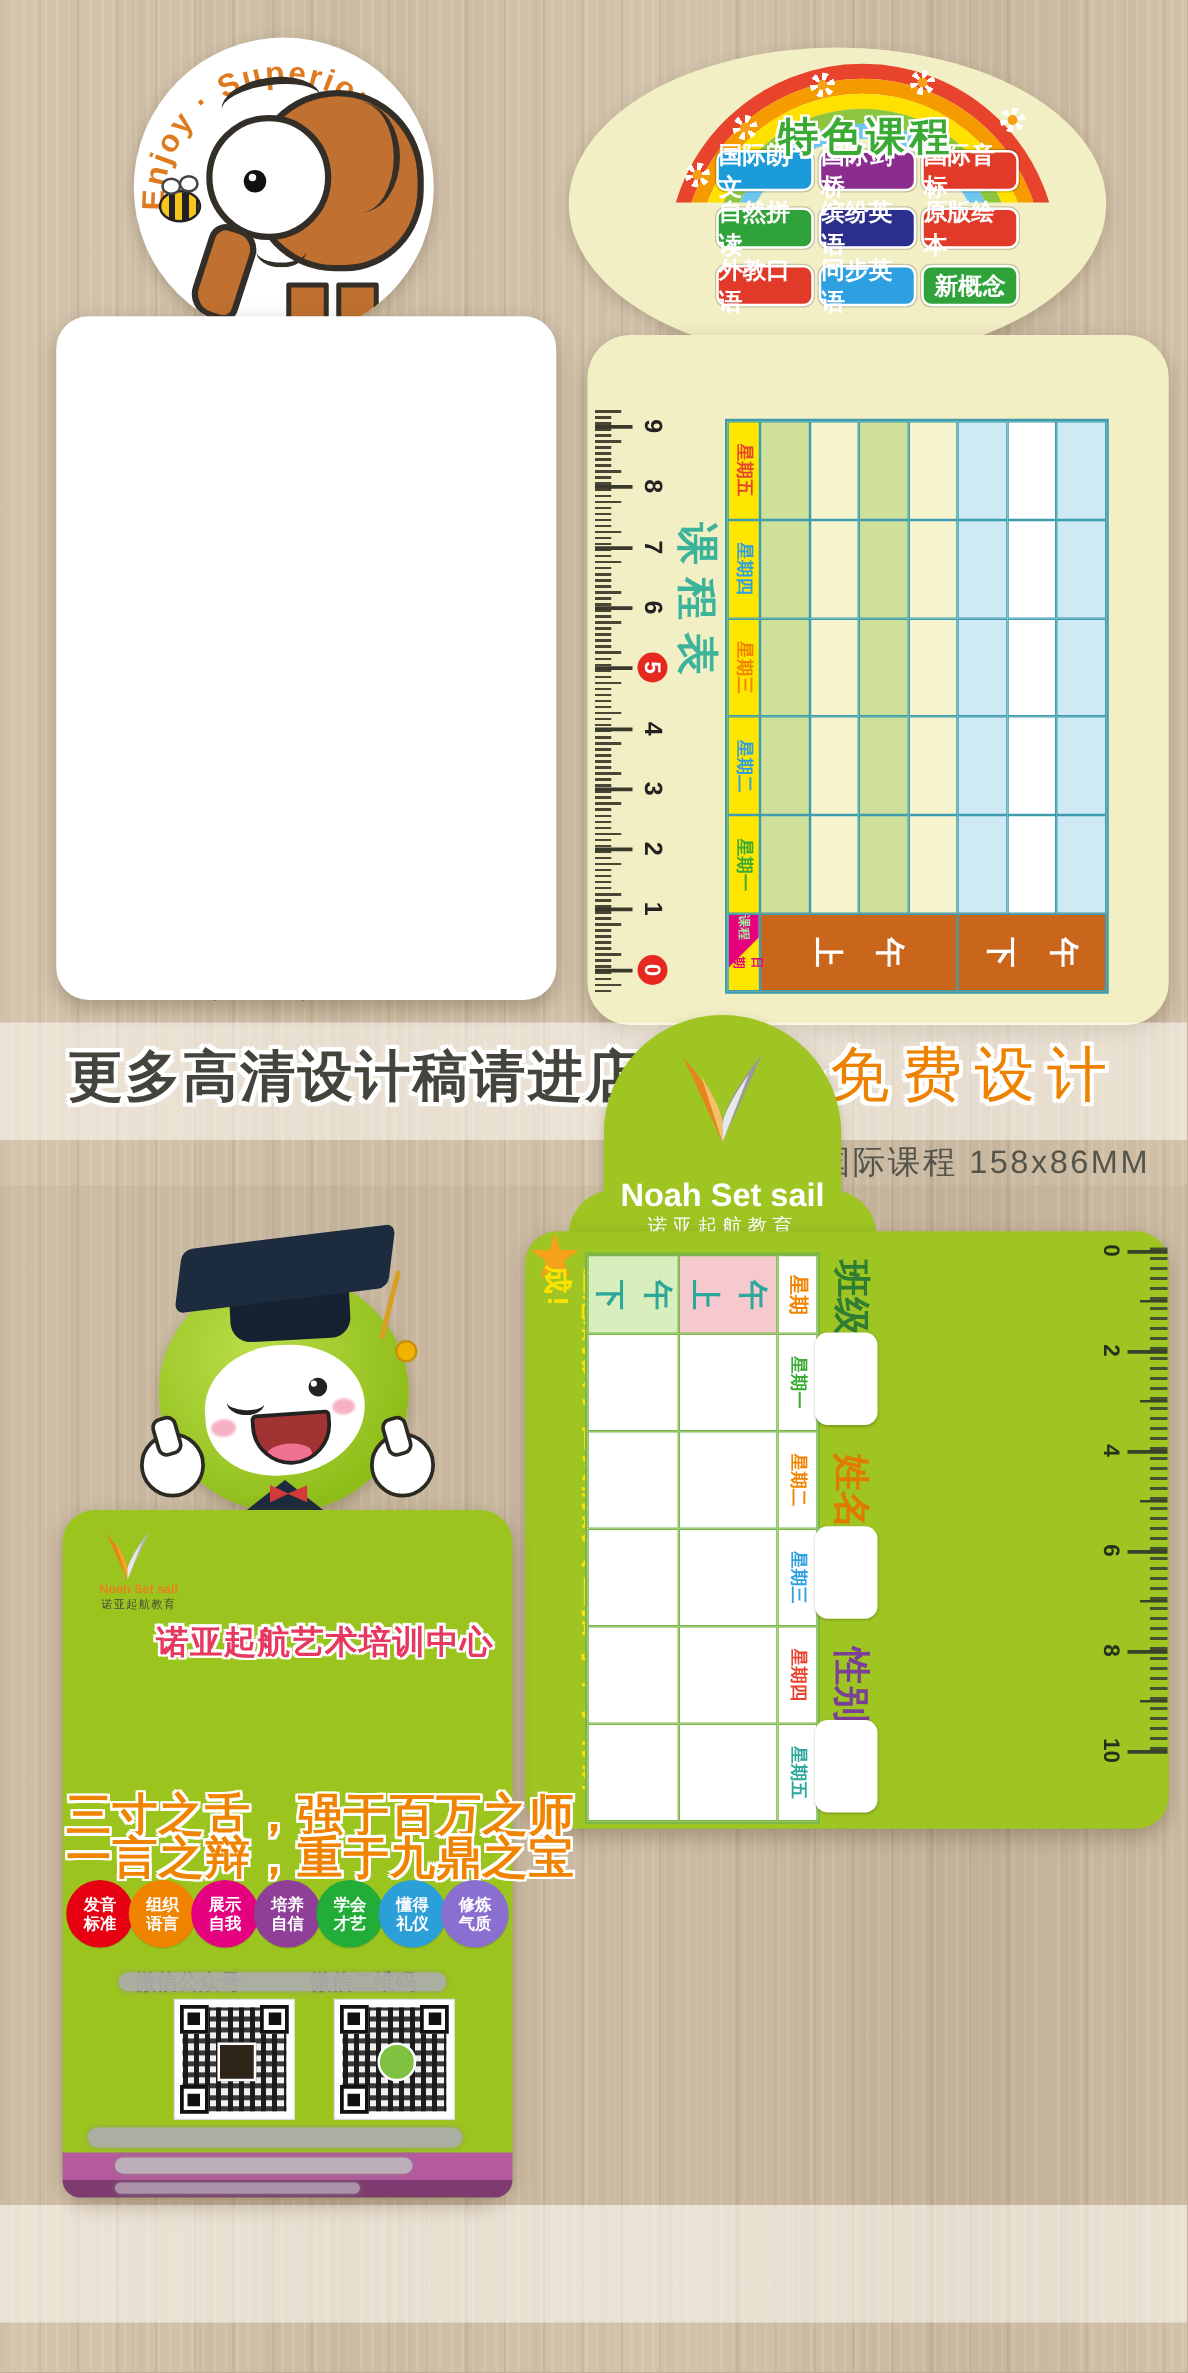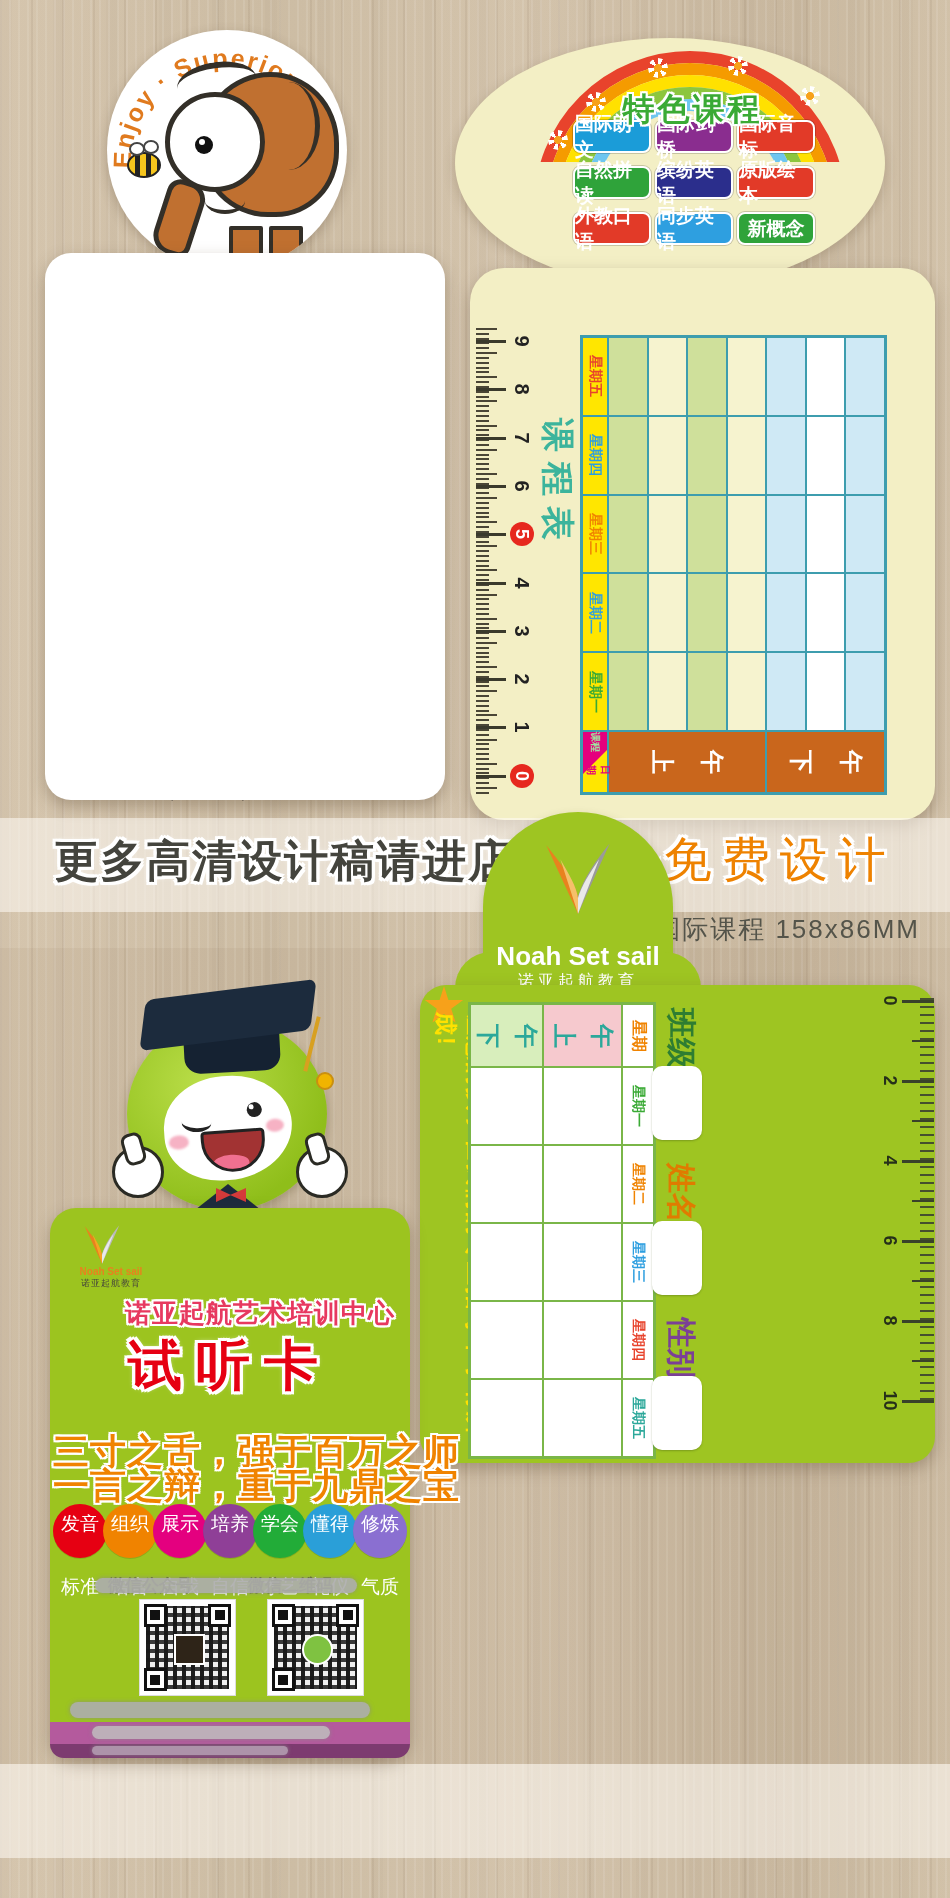--- a/index.html
+++ b/index.html
@@ -122,21 +122,21 @@
   
   .bl-logo-en{left:56px;top:1266px;width:110px;font-size:10px;color:#e8821e;font-weight:bold;}
   .bl-logo-cn{left:56px;top:1277px;width:110px;font-size:9px;color:#4a4a3a;letter-spacing:1px;}
   .bl-org{left:114px;top:1296px;width:292px;font-size:26px;color:#e7395f;letter-spacing:1px;}
   .bl-course{left:70px;top:1290px;width:320px;font-size:32px;color:#29abe2;letter-spacing:5px;}
   .bl-cardname{left:70px;top:1330px;width:320px;font-size:54px;color:#e60012;letter-spacing:14px;}
   .bl-price{left:58px;top:1398px;width:344px;font-size:20px;color:#2f3317;font-weight:bold;}
   .bl-slogan{left:53px;width:354px;font-size:36px;color:#f08300;letter-spacing:1px;}
   #bl-benefits{left:53px;top:1504px;width:354px;height:60px;display:flex;}
   .bcircle{width:54px;height:54px;border-radius:50%;margin-right:-4px;color:#fff;display:flex;flex-direction:column;align-items:center;justify-content:center;box-shadow:0 1px 0 rgba(0,0,0,0.12);}
-  .bline{font-size:19px;font-weight:normal;line-height:15px;margin-top:48px;}
+  .bline{font-size:13px;font-weight:bold;line-height:15px;}
   .bl-wechat{top:1574px;font-size:17px;color:#55601c;font-weight:bold;}
   
   .bl-strip1{left:50px;top:1722px;width:360px;height:22px;background:#b45a9d;}
   .bl-strip2{left:50px;top:1744px;width:360px;height:14px;background:#7d3b70;border-radius:0 0 26px 26px;}
 
   
   #card-br{left:420px;top:985px;width:515px;height:478px;background:#9ec522;border-radius:26px;}
   #br-bulb{left:483px;top:812px;width:190px;height:185px;background:#9ec522;border-radius:95px 95px 24px 24px;box-shadow:0 4px 10px rgba(80,70,30,0.25);}
   #br-neck{left:455px;top:952px;width:246px;height:50px;background:#9ec522;border-radius:36px 36px 0 0;}
   .br-logo-en{left:455px;top:941px;width:246px;color:#fff;font-size:26px;font-weight:bold;}
@@ -370,21 +370,20 @@
   <div class="abs card" id="card-bl"></div>
   <svg class="abs" style="left:78px;top:1220px;z-index:3;" width="48" height="46" viewBox="0 0 100 90">
     <path d="M50 88 L14 10 C30 30 43 46 50 68 Z" fill="#e8821e"></path>
     <path d="M50 88 L30 26 C40 44 48 56 50 70 Z" fill="#f5a623"></path>
     <path d="M50 88 L86 8 C70 28 57 46 50 68 Z" fill="#b9b9b9"></path>
     <path d="M50 88 L74 26 C63 42 54 56 50 70 Z" fill="#e9e9e9"></path>
   </svg>
   <div class="abs ctr bl-logo-en nowrap" style="z-index:3;">Noah Set sail</div>
   <div class="abs ctr bl-logo-cn nowrap" style="z-index:3;">诺亚起航教育</div>
   <div class="abs ctr b ow bl-org nowrap" style="z-index:3;">诺亚起航艺术培训中心</div>
-  <div class="abs ctr b ow3 bl-cardname nowrap" style="z-index:3;">试听卡</div>
   <div class="abs ctr b ow bl-slogan nowrap" style="top:1428px;z-index:3;">三寸之舌，强于百万之师</div>
   <div class="abs ctr b ow bl-slogan nowrap" style="top:1462px;z-index:3;">一言之辩，重于九鼎之宝</div>
   <div class="abs" id="bl-benefits" style="z-index:3;">
       <div class="bcircle" style="background: rgb(230, 0, 18);">
         <div class="bline">发音</div>
         <div class="bline">标准</div>
       </div>
       <div class="bcircle" style="background: rgb(240, 131, 0);">
         <div class="bline">组织</div>
         <div class="bline">语言</div>

